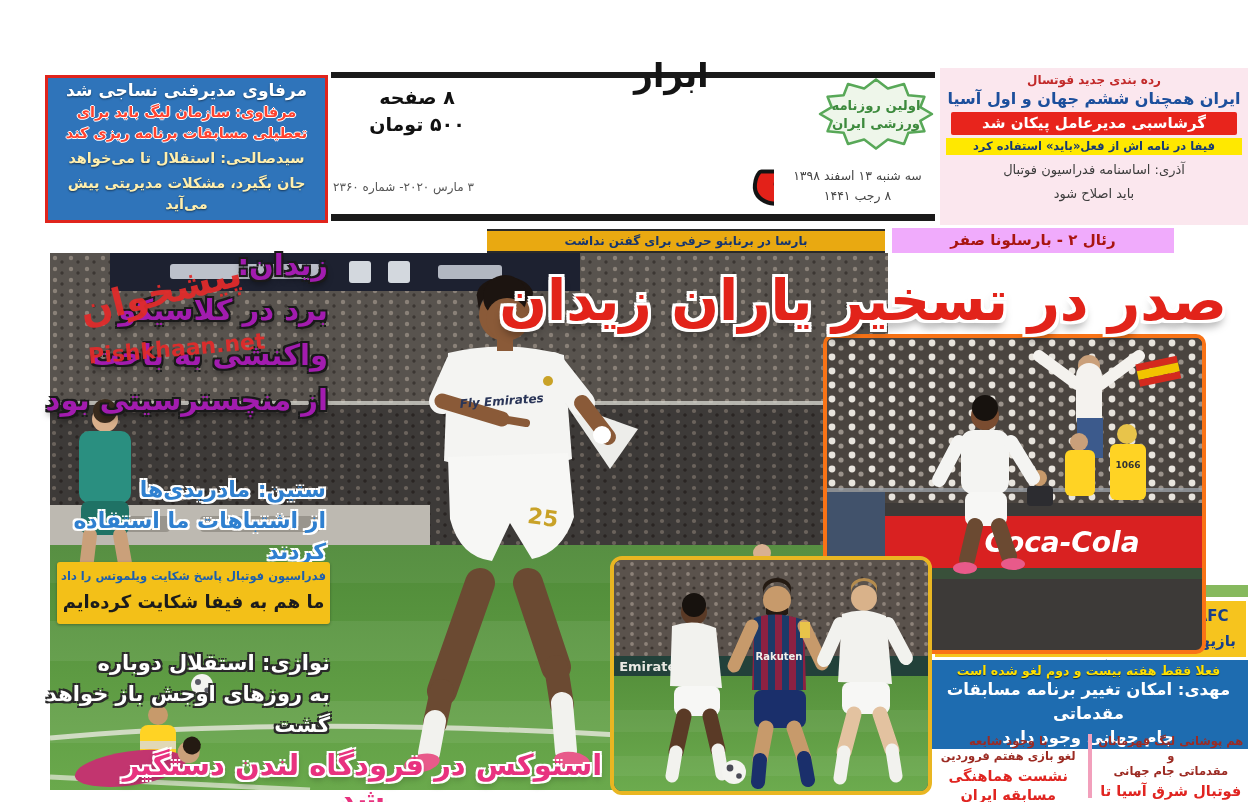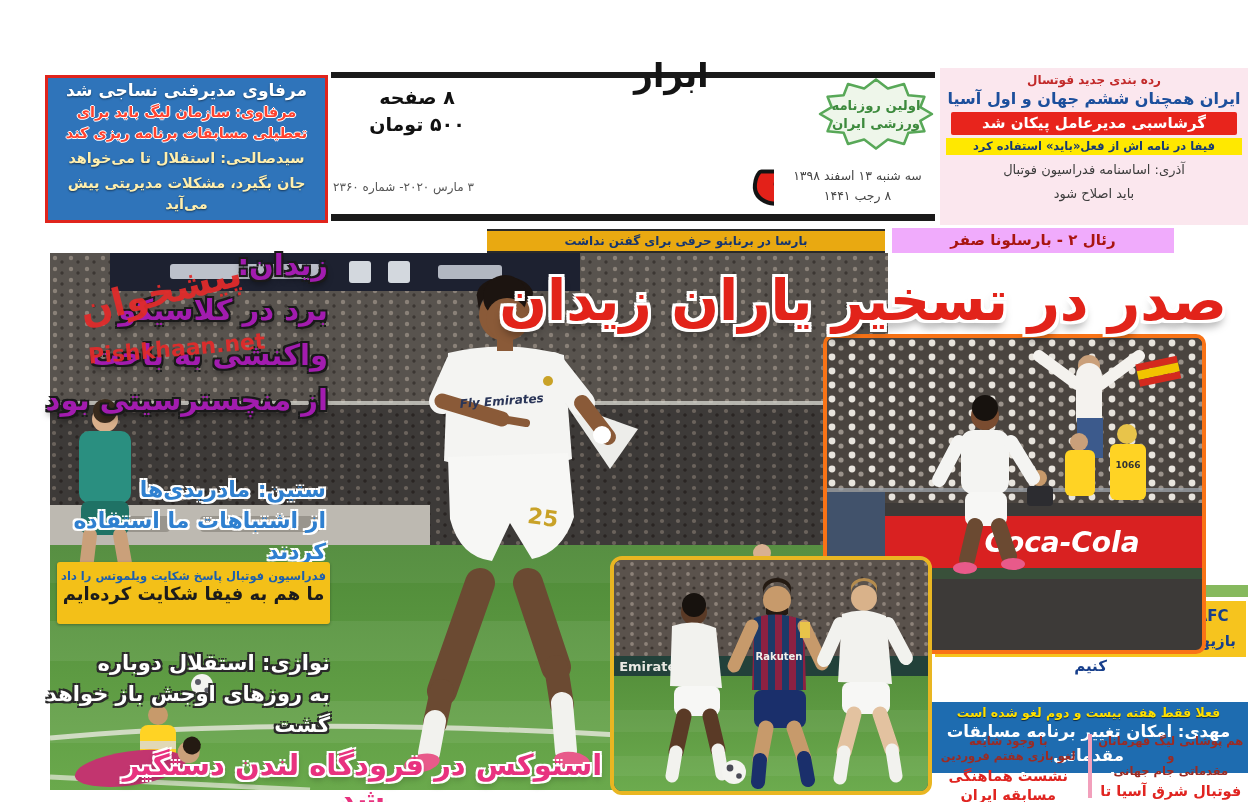--- a/index.html
+++ b/index.html
@@ -39,30 +39,30 @@
 
   
   .zidane{left:28px;top:243px;width:300px;text-align:right;color:#a21caf;font-weight:bold;font-size:29px;line-height:45px;z-index:20;
     text-shadow:-2px -2px 0 #1a1a1a,2px -2px 0 #1a1a1a,-2px 2px 0 #1a1a1a,2px 2px 0 #1a1a1a,0 4px 6px rgba(0,0,0,.5);}
   .wm-fa{left:78px;top:270px;font-size:38px;font-weight:bold;color:#e02b2b;transform:rotate(-14deg);z-index:21;opacity:.95;}
   .wm-en{left:88px;top:336px;font-size:22px;font-weight:bold;color:#e02b2b;direction:ltr;transform:rotate(-5deg);z-index:21;opacity:.95;}
   .setien{left:20px;top:474px;width:306px;text-align:right;color:#2f80d0;font-weight:bold;font-size:22px;line-height:31px;z-index:20;
     text-shadow:-2px -2px 0 #fff,2px -2px 0 #fff,-2px 2px 0 #fff,2px 2px 0 #fff;}
   .fifabox{left:57px;top:562px;width:273px;height:62px;background:#f3c018;border-radius:3px;text-align:center;z-index:20;box-shadow:0 1px 3px rgba(0,0,0,.3);}
   .fifabox .k{color:#1d5fae;font-size:11.5px;font-weight:bold;margin-top:7px;}
-  .fifabox .h{color:#1c1c1c;font-size:18px;font-weight:bold;margin-top:0;}
+  .fifabox .h{color:#1c1c1c;font-size:18px;font-weight:bold;margin-top:8px;}
   .navazi{left:10px;top:648px;width:320px;text-align:right;color:#fff;font-weight:bold;font-size:21px;line-height:31px;z-index:20;
     text-shadow:-2px -2px 0 #2a2a2a,2px -2px 0 #2a2a2a,-2px 2px 0 #2a2a2a,2px 2px 0 #2a2a2a;}
   .stokes{left:105px;top:748px;width:515px;text-align:center;color:#e8327f;font-weight:bold;font-size:29px;z-index:20;
     text-shadow:-2px -2px 0 #fff,2px -2px 0 #fff,-2px 2px 0 #fff,2px 2px 0 #fff,0 4px 6px rgba(0,0,0,.25);}
 
   
   .greenstrip{left:929px;top:585px;width:319px;height:12px;background:#86b95e;z-index:5;}
   .afcbox{left:935px;top:601px;width:311px;height:56px;background:#f6c41e;text-align:center;color:#173f8c;font-weight:bold;font-size:15px;line-height:25px;padding-top:3px;box-sizing:border-box;z-index:6;}
-  .mahdibox{left:929px;top:660px;width:319px;height:71px;background:#1e6cb0;text-align:center;box-sizing:border-box;padding-top:3px;z-index:6;margin-top:42px;}
+  .mahdibox{left:929px;top:660px;width:319px;height:89px;background:#1e6cb0;text-align:center;box-sizing:border-box;padding-top:3px;z-index:6;}
   .mahdibox .k{color:#ffdf00;font-size:12.5px;font-weight:bold;text-shadow:0 1px 1px rgba(0,0,0,.6);}
   .mahdibox .h{color:#ffffff;font-size:16.5px;font-weight:bold;line-height:24px;}
   .botcols{left:933px;top:734px;width:313px;height:64px;display:flex;flex-direction:row;z-index:6;}
   .botcols .col{flex:1;text-align:center;}
   .botcols .div{width:4px;background:#f2a0bc;margin:0 4px;}
   .botcols .k{color:#9c2b23;font-size:11.5px;line-height:15px;font-weight:bold;}
   .botcols .h{color:#e02521;font-size:14.5px;line-height:19px;font-weight:bold;margin-top:3px;}
 
   
   .mainphoto{left:50px;top:253px;width:838px;height:537px;z-index:1;}

